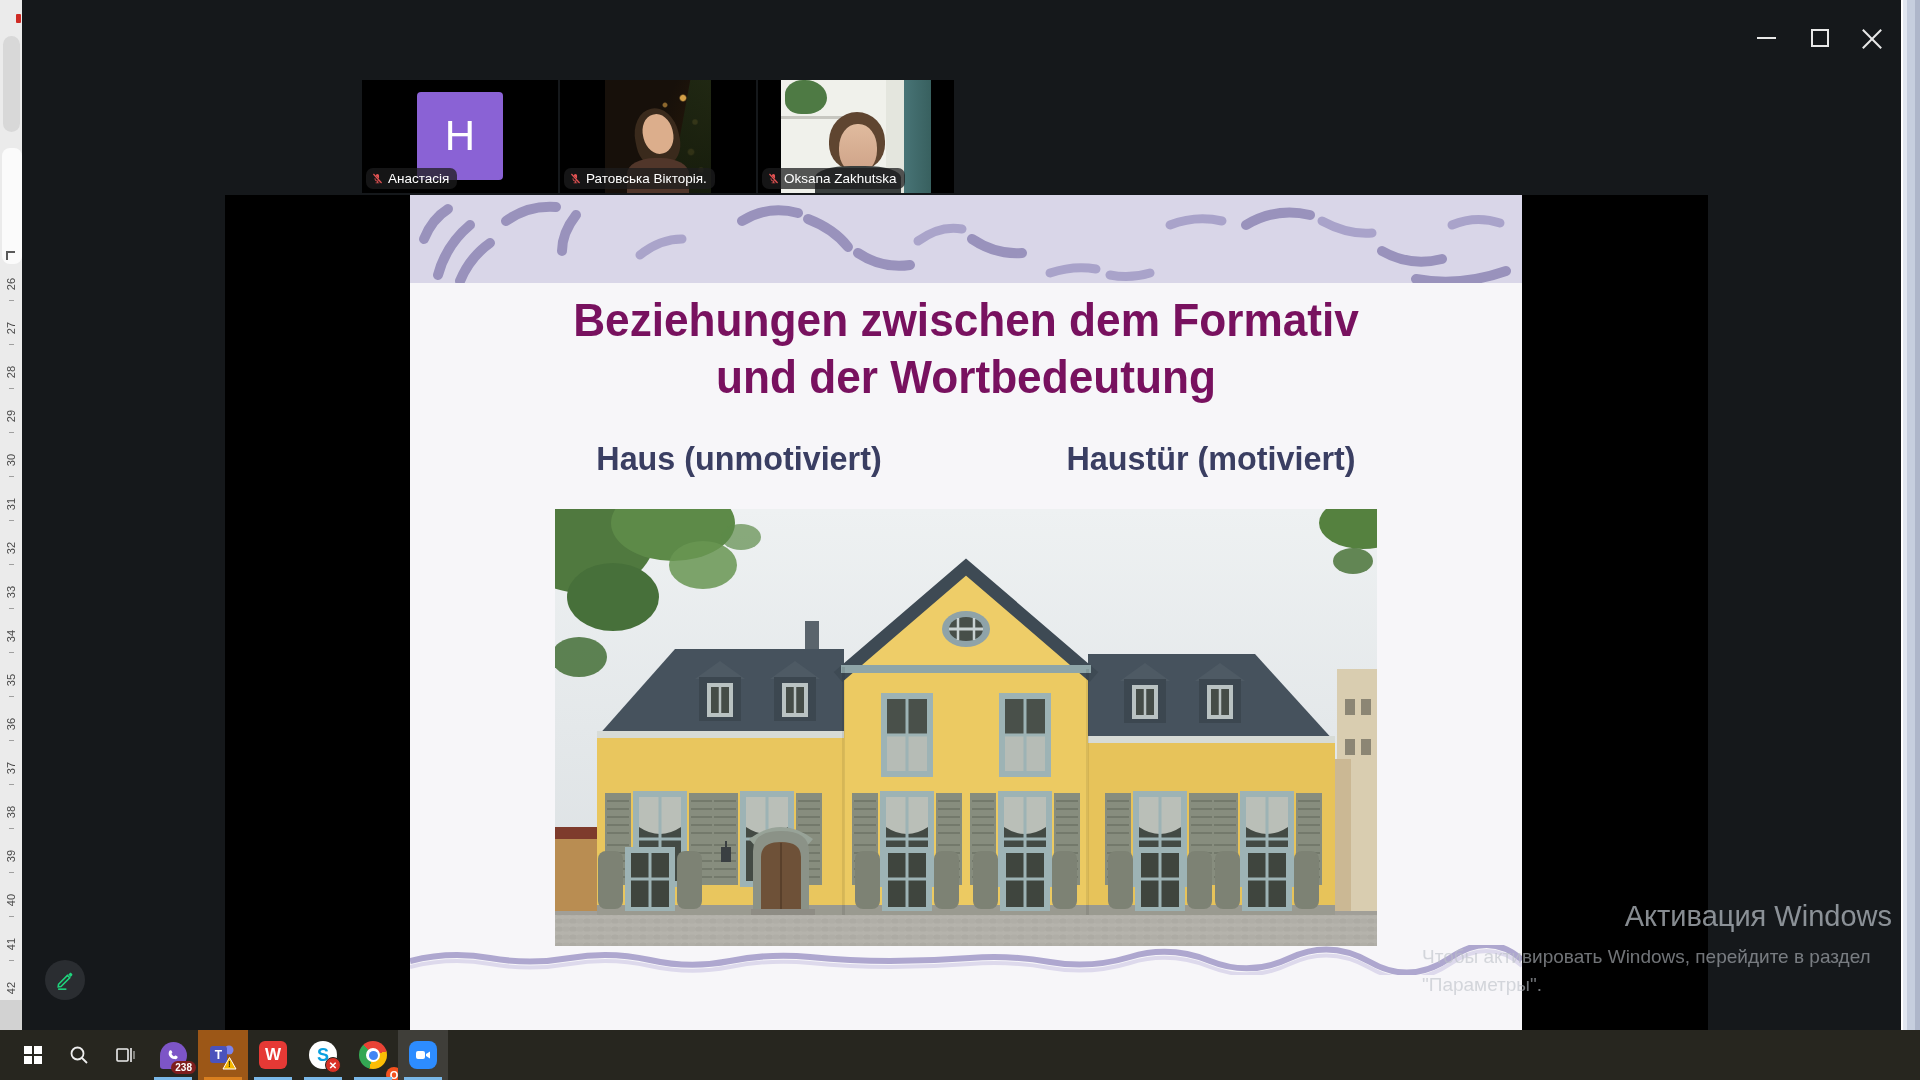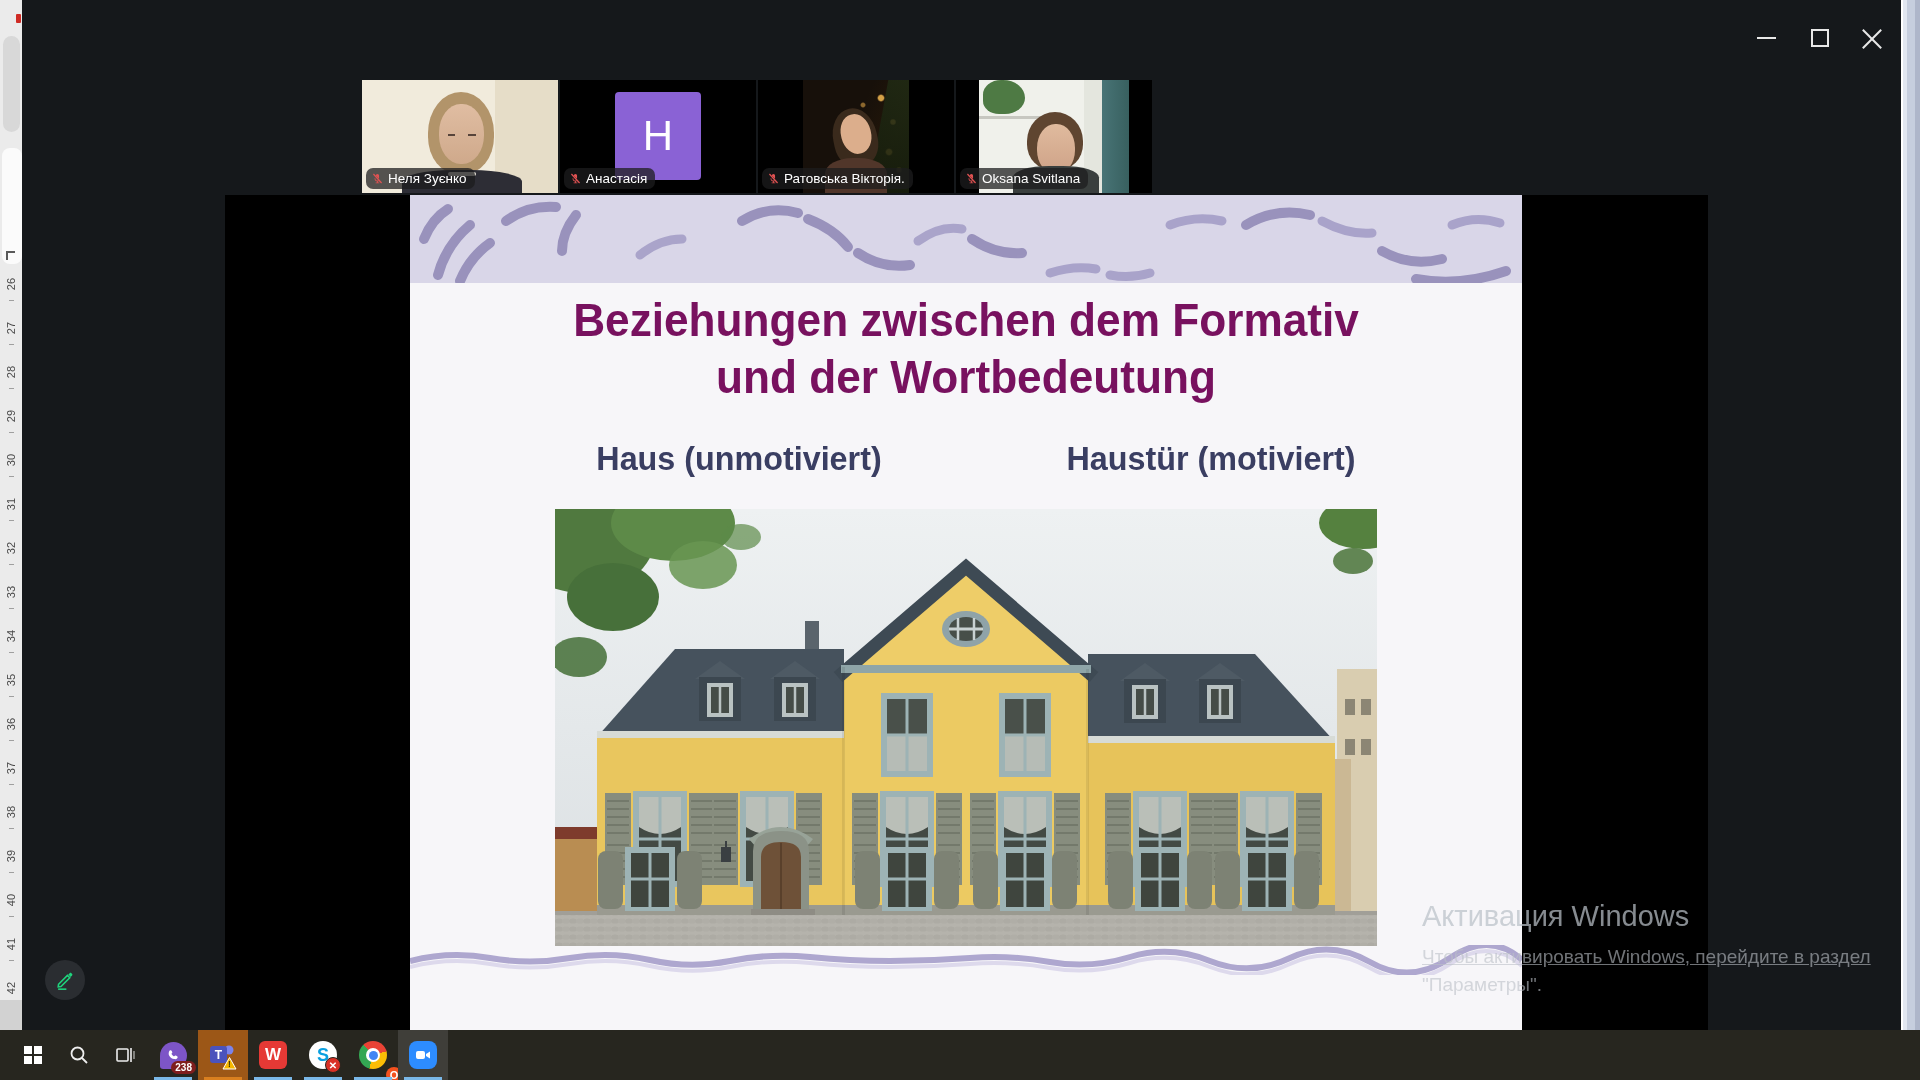--- a/index.html
+++ b/index.html
@@ -99,22 +99,22 @@
   .band{position:absolute;left:0;top:0;width:1112px;height:88px;background:#d9d6e8;}
   .slide-title{position:absolute;left:0;top:96px;width:1112px;text-align:center;color:#78115f;
     font-size:47px;line-height:57px;font-weight:bold;transform:scaleX(.94);}
   .hlabels{position:absolute;top:244px;width:1112px;height:44px;color:#3a3e62;font-weight:bold;font-size:34px;}
   .hlabel{position:absolute;transform:translateX(-50%) scaleX(.95);white-space:nowrap;}
   .house{position:absolute;left:145px;top:314px;width:822px;height:437px;}
   .wave{position:absolute;left:0;top:750px;width:1112px;height:30px;}
 
   
   .wm{position:absolute;left:1422px;top:900px;width:470px;color:rgba(186,192,199,.72);z-index:6;}
-  .wm1{font-size:29px;}
-  .wm2{font-size:19px;margin-top:13px;color:rgba(186,192,199,.6);text-decoration:underline;}
+  .wm1{font-size:29px;text-align:right;}
+  .wm2{font-size:19px;margin-top:13px;color:rgba(186,192,199,.6);}
   .wm3{font-size:19px;margin-top:6px;color:rgba(186,192,199,.6);}
 
   
   .fab{position:absolute;left:45px;top:960px;width:40px;height:40px;border-radius:50%;background:#2a2d31;
     display:flex;align-items:center;justify-content:center;z-index:7;}
 
   
   .taskbar{position:absolute;left:0;top:1030px;width:1920px;height:50px;background:#27261f;z-index:9;}
   .tb-left{position:absolute;left:10px;top:0;height:50px;display:flex;align-items:center;}
   .tb-btn{width:46px;height:50px;display:flex;align-items:center;justify-content:center;flex:none;position:relative;}
@@ -160,36 +160,20 @@
   <div class="right-strip"></div>
 
   <span class="wc-min"></span>
   <span class="wc-max"></span>
   <span class="wc-close"></span>
 
   <div class="filmstrip">
 
 
 
-    <div class="tile">
-      <div class="ph t3bg"></div>
-      <div class="pp t3hair"></div>
-      <div class="pp t3face"></div>
-      <div class="pp t3eyes"></div>
-      <div class="pp t3sh"></div>
-      <div class="pp t3col"></div>
-      <div class="name-pill">
-        <svg class="mic-off" width="13" height="13" viewBox="0 0 16 16">
-            <path d="M8 2.4c1.1 0 1.9.9 1.9 1.9v3.2c0 .3-.1.6-.2.9L5.9 4.6v-.3c0-1 .9-1.9 2.1-1.9z" fill="#e05252"></path>
-            <path d="M4.3 7.6h1c0 1.6 1.2 2.9 2.7 2.9.4 0 .9-.1 1.2-.3l.8.8c-.5.3-1 .5-1.5.6v1.2h1.8v1H5.7v-1h1.8v-1.2c-1.8-.3-3.2-1.9-3.2-4z" fill="#e05252"></path>
-            <line x1="3" y1="2.5" x2="13" y2="13.5" stroke="#e05252" stroke-width="1.5"></line>
-          </svg>
-        <span>Неля Зуєнко</span>
-      </div>
-    </div>
 
     <div class="tile">
       <div class="pp t4sq">
           <span>H</span>
         </div>
       <div class="name-pill">
         <svg class="mic-off" width="13" height="13" viewBox="0 0 16 16">
             <path d="M8 2.4c1.1 0 1.9.9 1.9 1.9v3.2c0 .3-.1.6-.2.9L5.9 4.6v-.3c0-1 .9-1.9 2.1-1.9z" fill="#e05252"></path>
             <path d="M4.3 7.6h1c0 1.6 1.2 2.9 2.7 2.9.4 0 .9-.1 1.2-.3l.8.8c-.5.3-1 .5-1.5.6v1.2h1.8v1H5.7v-1h1.8v-1.2c-1.8-.3-3.2-1.9-3.2-4z" fill="#e05252"></path>
             <line x1="3" y1="2.5" x2="13" y2="13.5" stroke="#e05252" stroke-width="1.5"></line>
@@ -223,21 +207,21 @@
         <div class="pp t6hair"></div>
         <div class="pp t6face"></div>
         <div class="pp t6sh"></div>
       </div>
       <div class="name-pill">
         <svg class="mic-off" width="13" height="13" viewBox="0 0 16 16">
             <path d="M8 2.4c1.1 0 1.9.9 1.9 1.9v3.2c0 .3-.1.6-.2.9L5.9 4.6v-.3c0-1 .9-1.9 2.1-1.9z" fill="#e05252"></path>
             <path d="M4.3 7.6h1c0 1.6 1.2 2.9 2.7 2.9.4 0 .9-.1 1.2-.3l.8.8c-.5.3-1 .5-1.5.6v1.2h1.8v1H5.7v-1h1.8v-1.2c-1.8-.3-3.2-1.9-3.2-4z" fill="#e05252"></path>
             <line x1="3" y1="2.5" x2="13" y2="13.5" stroke="#e05252" stroke-width="1.5"></line>
           </svg>
-        <span>Oksana Svitlana</span>
+        <span>Oksana Zakhutska</span>
       </div>
     </div>
   </div>
 
   <div class="share">
     <div class="slide">
 
       <div class="band">
         <svg width="1112" height="88" viewBox="0 0 1112 88">
           <g fill="none" stroke-linecap="round">

